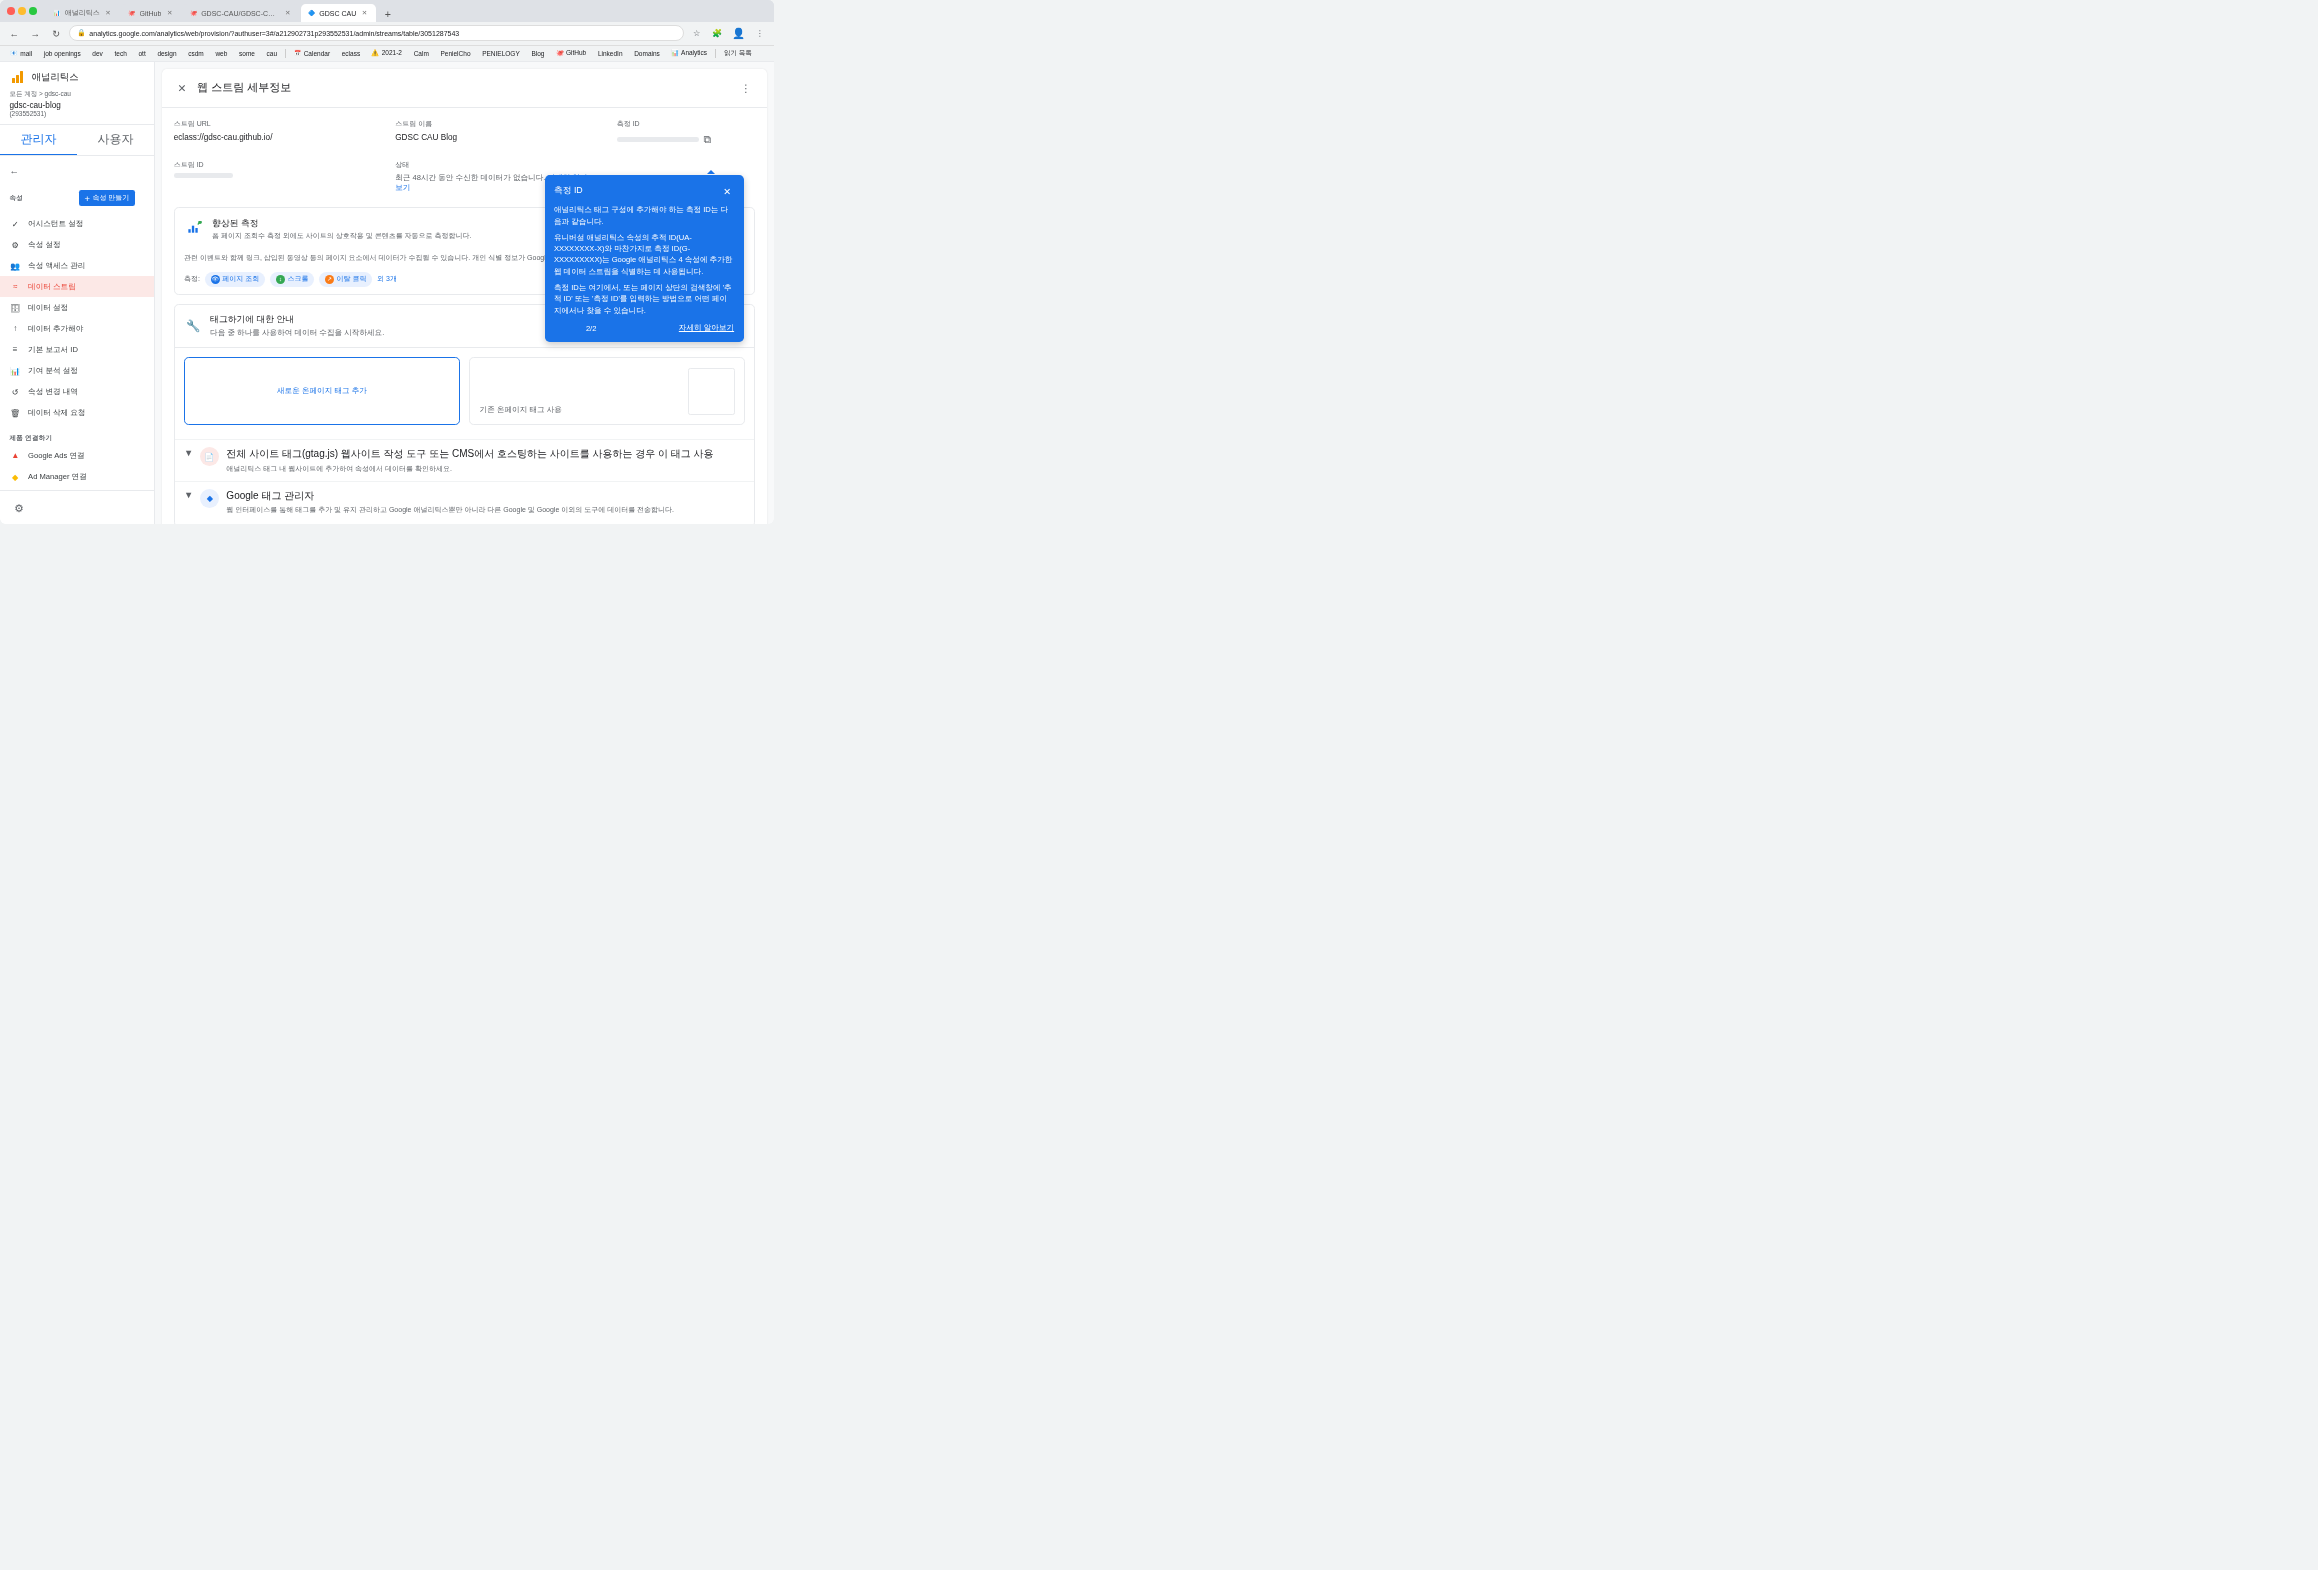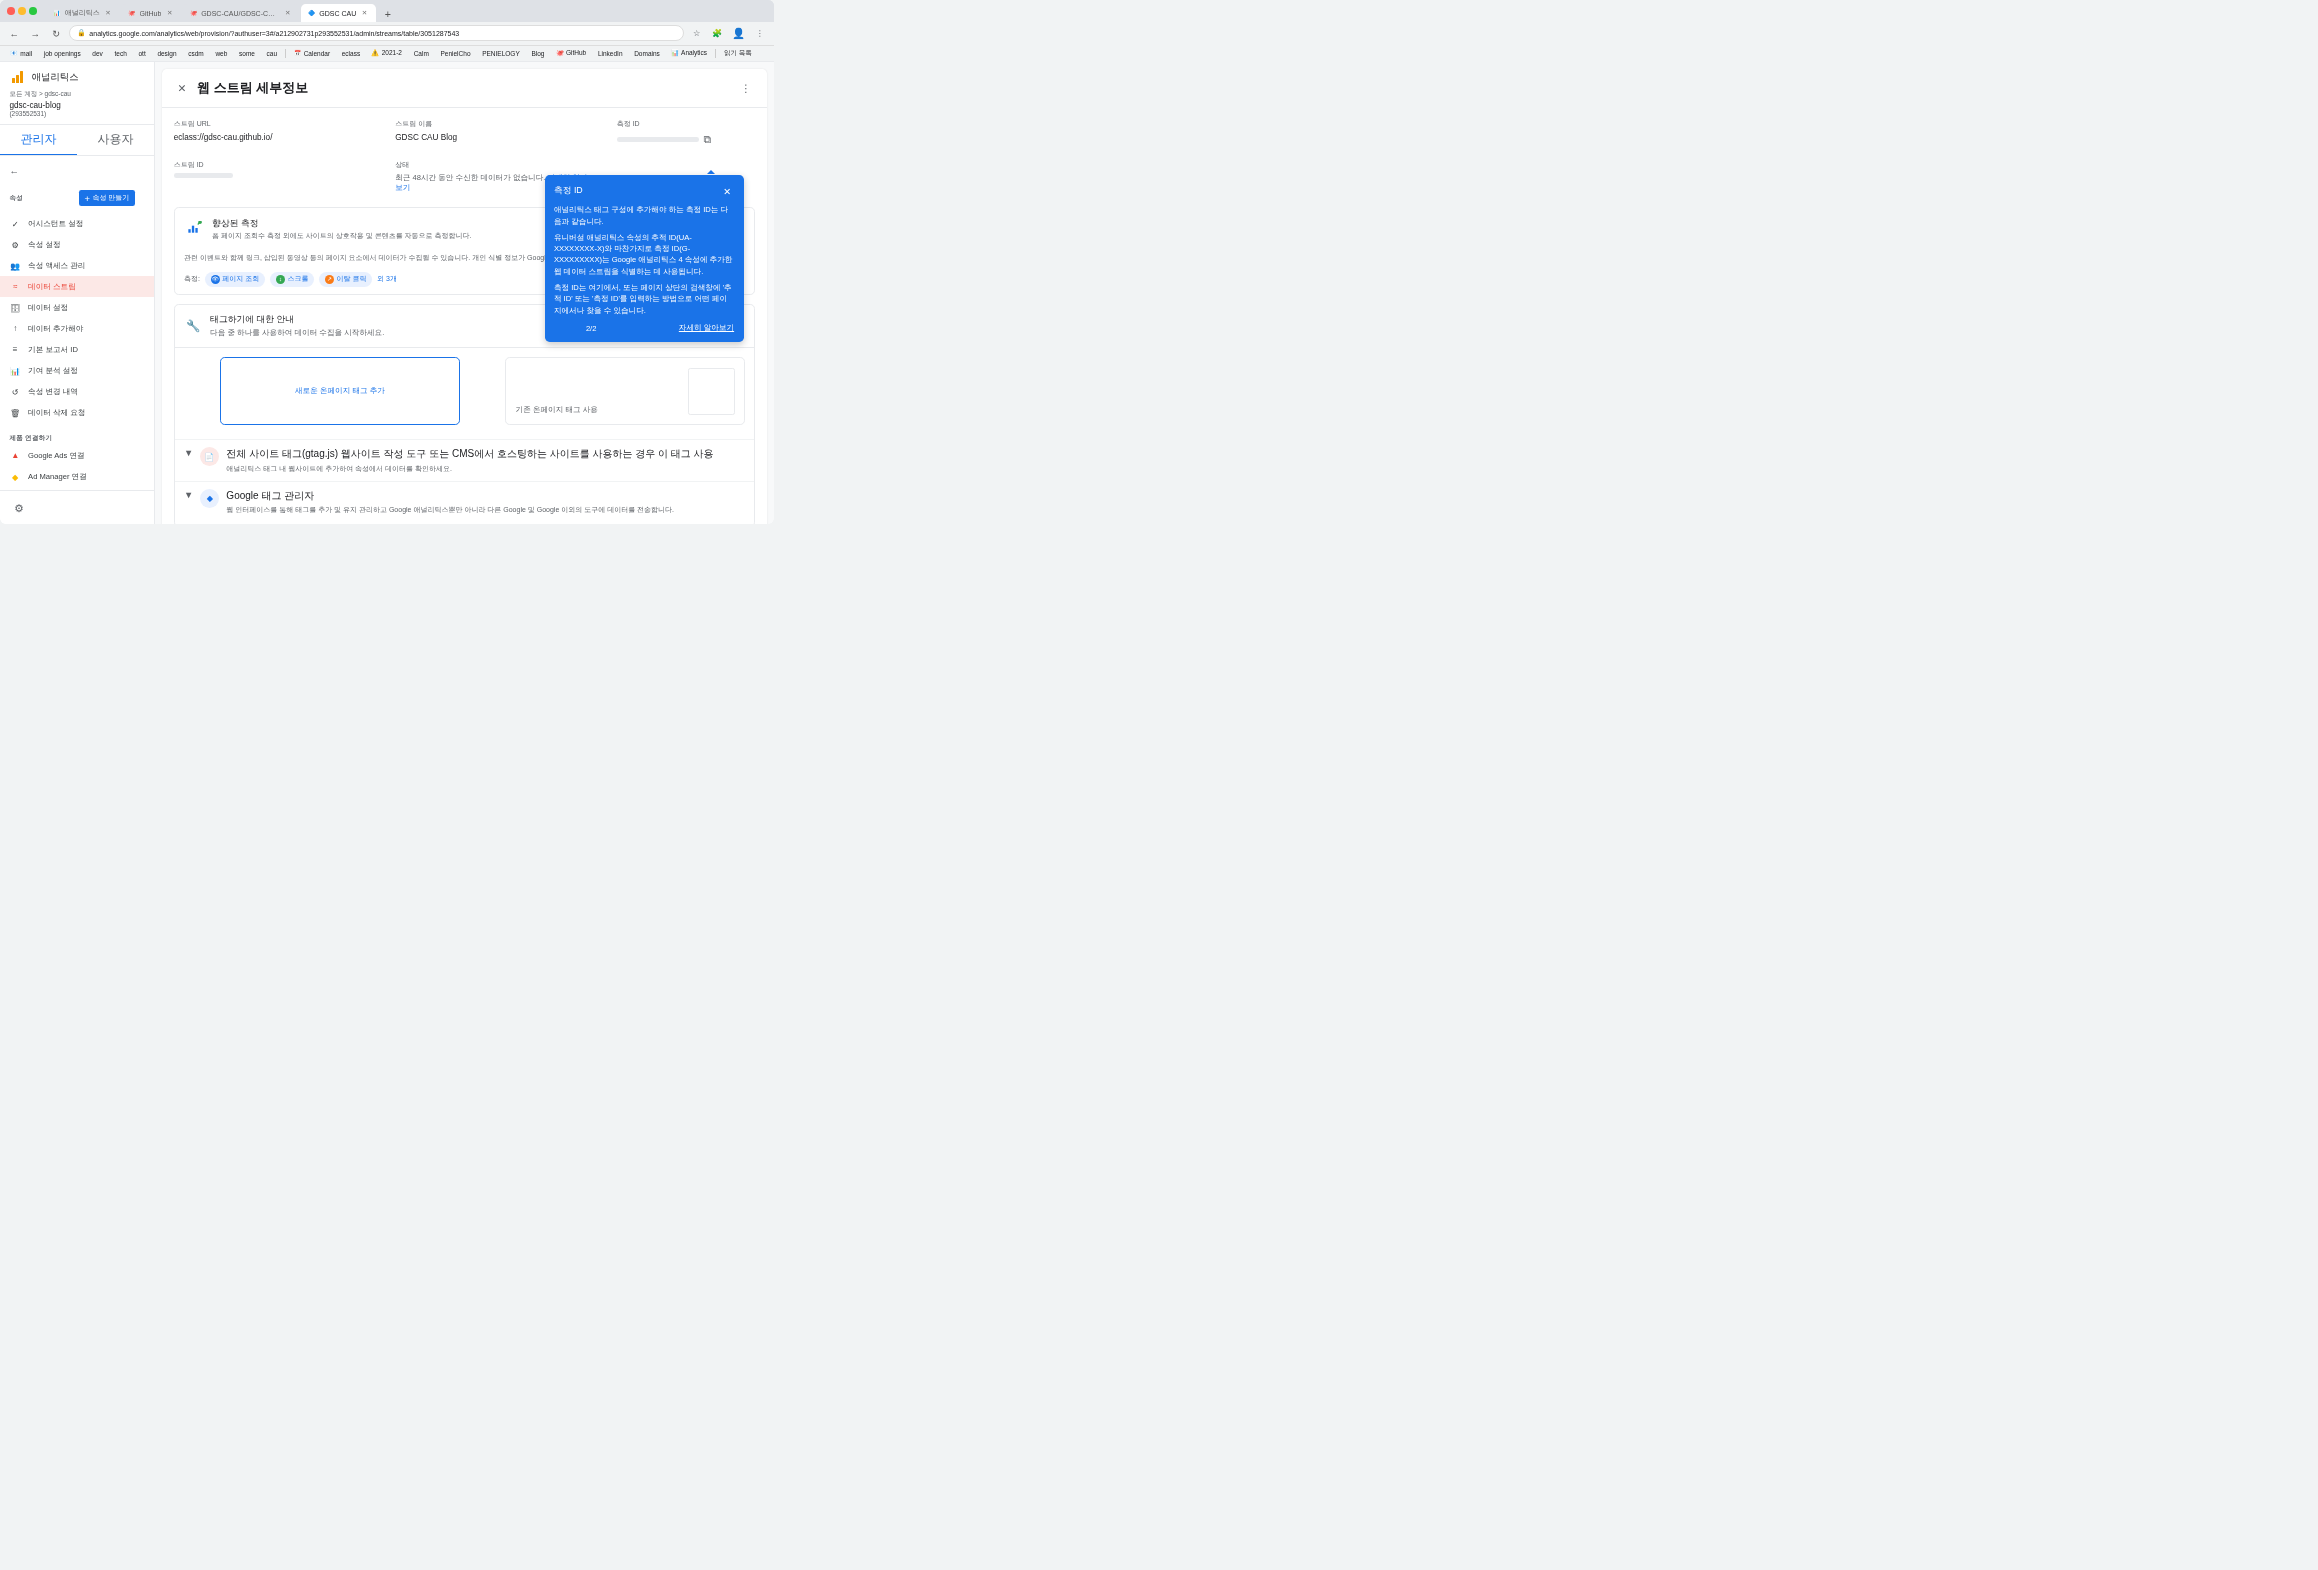--- a/index.html
+++ b/index.html
@@ -65,21 +65,21 @@
     .sidebar-bottom { padding: 7px 9.4px; border-top: 0.6px solid #e8eaed; }
     .settings-icon-btn { width: 19px; height: 19px; display: flex; align-items: center; justify-content: center; border-radius: 50%; cursor: pointer; color: #5f6368; }
 
     
     .main-content { flex: 1; overflow-y: auto; background: #f8f9fa; padding: 0; }
 
     
     .panel { background: #fff; margin: 9.4px; border-radius: 4.7px; box-shadow: 0 0.6px 1.8px rgba(0,0,0,0.1); }
     .panel-header { display: flex; align-items: center; padding: 9.4px 11.7px; border-bottom: 0.6px solid #e8eaed; gap: 7px; }
     .panel-close-btn { width: 16.4px; height: 16.4px; display: flex; align-items: center; justify-content: center; border-radius: 50%; cursor: pointer; color: #5f6368; font-size: 10.6px; }
-    .panel-title { font-size: 13px; font-weight: 700; color: #202124; flex: 1; }
+    .panel-title { font-size: 11px; font-weight: 400; color: #202124; flex: 1; }
     .panel-more-btn { width: 19px; height: 19px; display: flex; align-items: center; justify-content: center; border-radius: 50%; cursor: pointer; color: #5f6368; font-size: 10.6px; }
 
     .panel-body { padding: 11.7px; }
 
     .stream-info-row { display: flex; gap: 23.5px; margin-bottom: 14px; }
     .stream-info-item { flex: 1; }
     .stream-info-label { font-size: 7px; color: #5f6368; margin-bottom: 3.5px; }
     .stream-info-value { font-size: 8.2px; color: #202124; display: flex; align-items: center; gap: 4.7px; }
     .copy-btn { color: #5f6368; cursor: pointer; font-size: 10.6px; }
 
@@ -102,21 +102,21 @@
     .toggle-btn { margin-left: auto; }
     .toggle { width: 23.5px; height: 13px; background: #1a73e8; border-radius: 6.5px; position: relative; cursor: pointer; }
     .toggle-knob { width: 10.6px; height: 10.6px; background: #fff; border-radius: 50%; position: absolute; top: 1.2px; right: 1.2px; box-shadow: 0 0.6px 1.2px rgba(0,0,0,0.3); }
     .gear-btn { width: 19px; height: 19px; display: flex; align-items: center; justify-content: center; border-radius: 50%; cursor: pointer; color: #5f6368; }
 
     
     .tag-section { border: 0.6px solid #e8eaed; border-radius: 4.7px; margin-bottom: 9.4px; }
     .tag-header { display: flex; align-items: center; padding: 9.4px; gap: 7px; }
     .tag-icon { width: 19px; height: 19px; display: flex; align-items: center; justify-content: center; color: #1a73e8; font-size: 11.7px; }
     .tag-options { display: flex; padding: 9.4px; gap: 9.4px; border-top: 0.6px solid #e8eaed; }
-    .tag-option { flex: 1; padding: 9.4px; border: 1.2px solid #1a73e8; border-radius: 4.7px; cursor: pointer; text-align: center; font-size: 7.6px; color: #1a73e8; display: flex; align-items: center; justify-content: center; margin-left: 36px; }
+    .tag-option { flex: 1; padding: 9.4px; border: 1.2px solid #1a73e8; border-radius: 4.7px; cursor: pointer; text-align: center; font-size: 7.6px; color: #1a73e8; display: flex; align-items: center; justify-content: center; }
     .tag-option.secondary { border-color: #e8eaed; color: #5f6368; }
 
     .tag-detail-rows { padding: 4.7px 0; }
     .tag-detail-row { display: flex; align-items: flex-start; padding: 7px 9.4px; border-top: 0.6px solid #f1f3f4; gap: 7px; }
     .tag-detail-expand { color: #5f6368; cursor: pointer; font-size: 9.4px; }
     .tag-detail-icon { width: 19px; height: 19px; display: flex; align-items: center; justify-content: center; border-radius: 50%; flex-shrink: 0; }
     .tag-detail-icon.orange-bg { background: #fce8e6; }
     .tag-detail-icon.blue-bg { background: #e8f0fe; }
     .tag-detail-content { flex: 1; }
     .tag-detail-title { font-size: 10px; font-weight: 500; color: #202124; }

